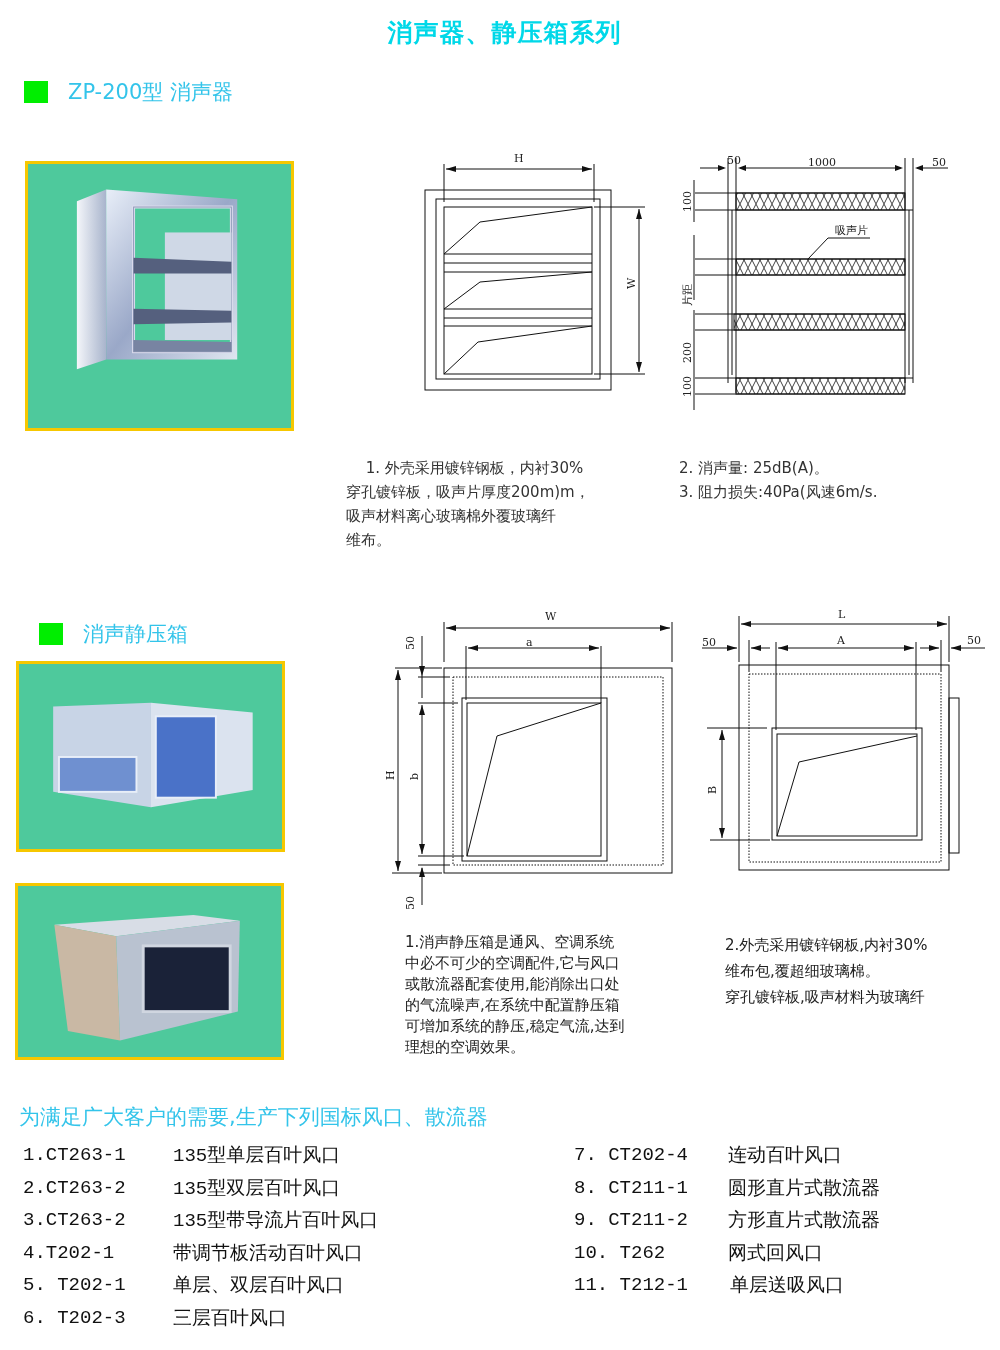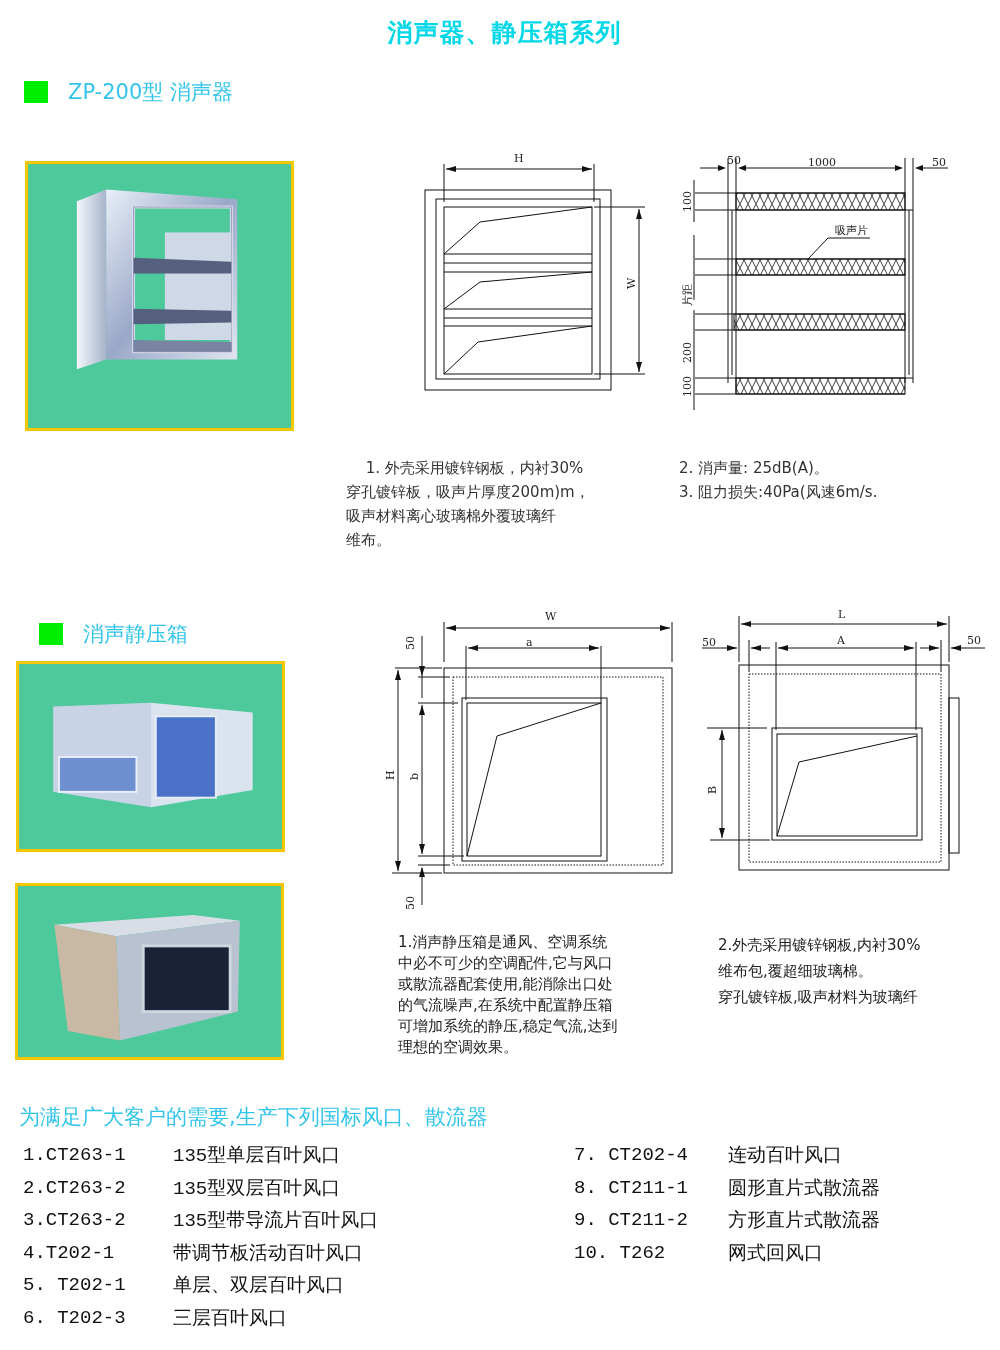--- a/index.html
+++ b/index.html
@@ -6,21 +6,21 @@
   body { width: 1000px; height: 1350px; background: #ffffff; position: relative; overflow: hidden;
          font-family: "DejaVu Sans", "Liberation Sans", sans-serif; color: #222; }
   .abs { position: absolute; }
   .main-title { left: 0; width: 1000px; top: 16px; text-align: center; font-size: 25px; font-weight: bold; color: #00d8e8; letter-spacing: 1px; padding-left: 9px; }
   .sec-head { display: flex; align-items: center; }
   .sec-head .sq { width: 24px; height: 22px; background: #00ee00; margin-right: 20px; }
   .sec-head .txt { font-size: 21px; color: #33c4ea; }
   .photo { background: #4ec99c; border: 3px solid #f6c700; }
   .photo svg { width: 100%; height: 100%; display: block; }
   .spec { font-size: 15px; line-height: 24px; color: #333; }
-  .spec2 { font-size: 15px; line-height: 21px; color: #222; }
+  .spec2 { font-size: 15px; line-height: 21px; color: #222; margin-left: 7px; }
   .prod-head { font-size: 21px; color: #33c4ea; }
   .prod-list { font-size: 19px; color: #111; font-family: Liberation Mono, monospace; }
   .prod-row { height: 32.5px; display: flex; align-items: center; }
   .prod-row .code { display: inline-block; }
   .lbl { font-family: "DejaVu Serif", "Liberation Serif", serif; font-size: 11px; fill: #222; }
 </style>
 </head>
 <body>
 
 <div class="abs main-title">消声器、静压箱系列</div>
@@ -309,13 +309,17 @@
       <span>圆形直片式散流器</span>
     </div>
   <div class="prod-row">
       <span class="code" style="width:154px">9. CT211-2</span>
       <span>方形直片式散流器</span>
     </div>
   <div class="prod-row">
       <span class="code" style="width:154px">10. T262</span>
       <span>网式回风口</span>
     </div>
+  <div class="prod-row">
+      <span class="code" style="width:156px">11.  T212-1</span>
+      <span>单层送吸风口</span>
+    </div>
 </div>
 
 </body></html>

